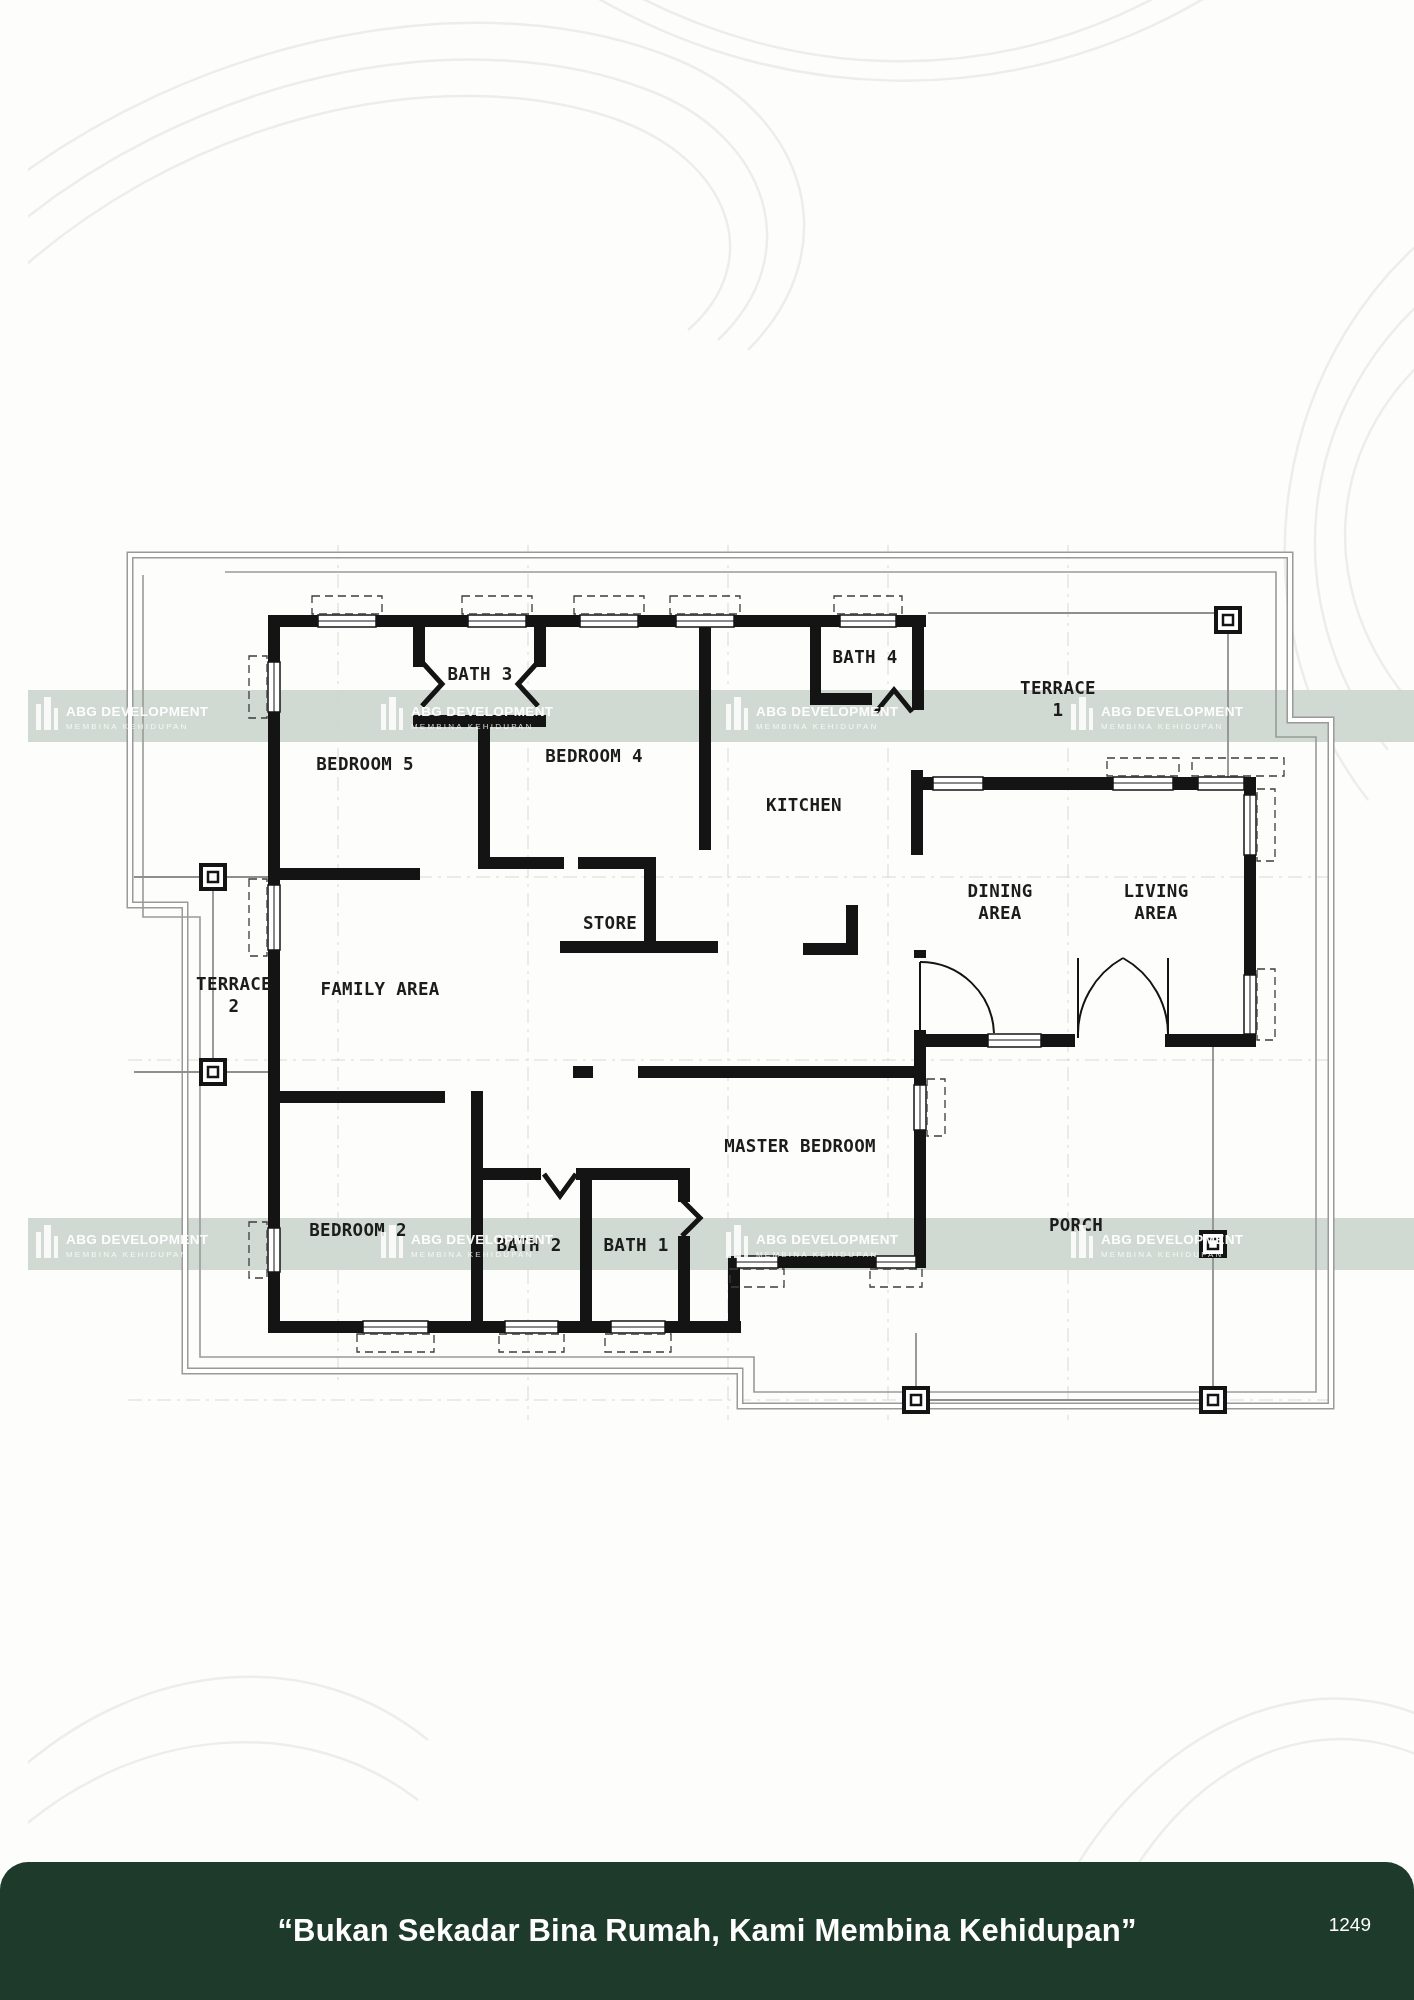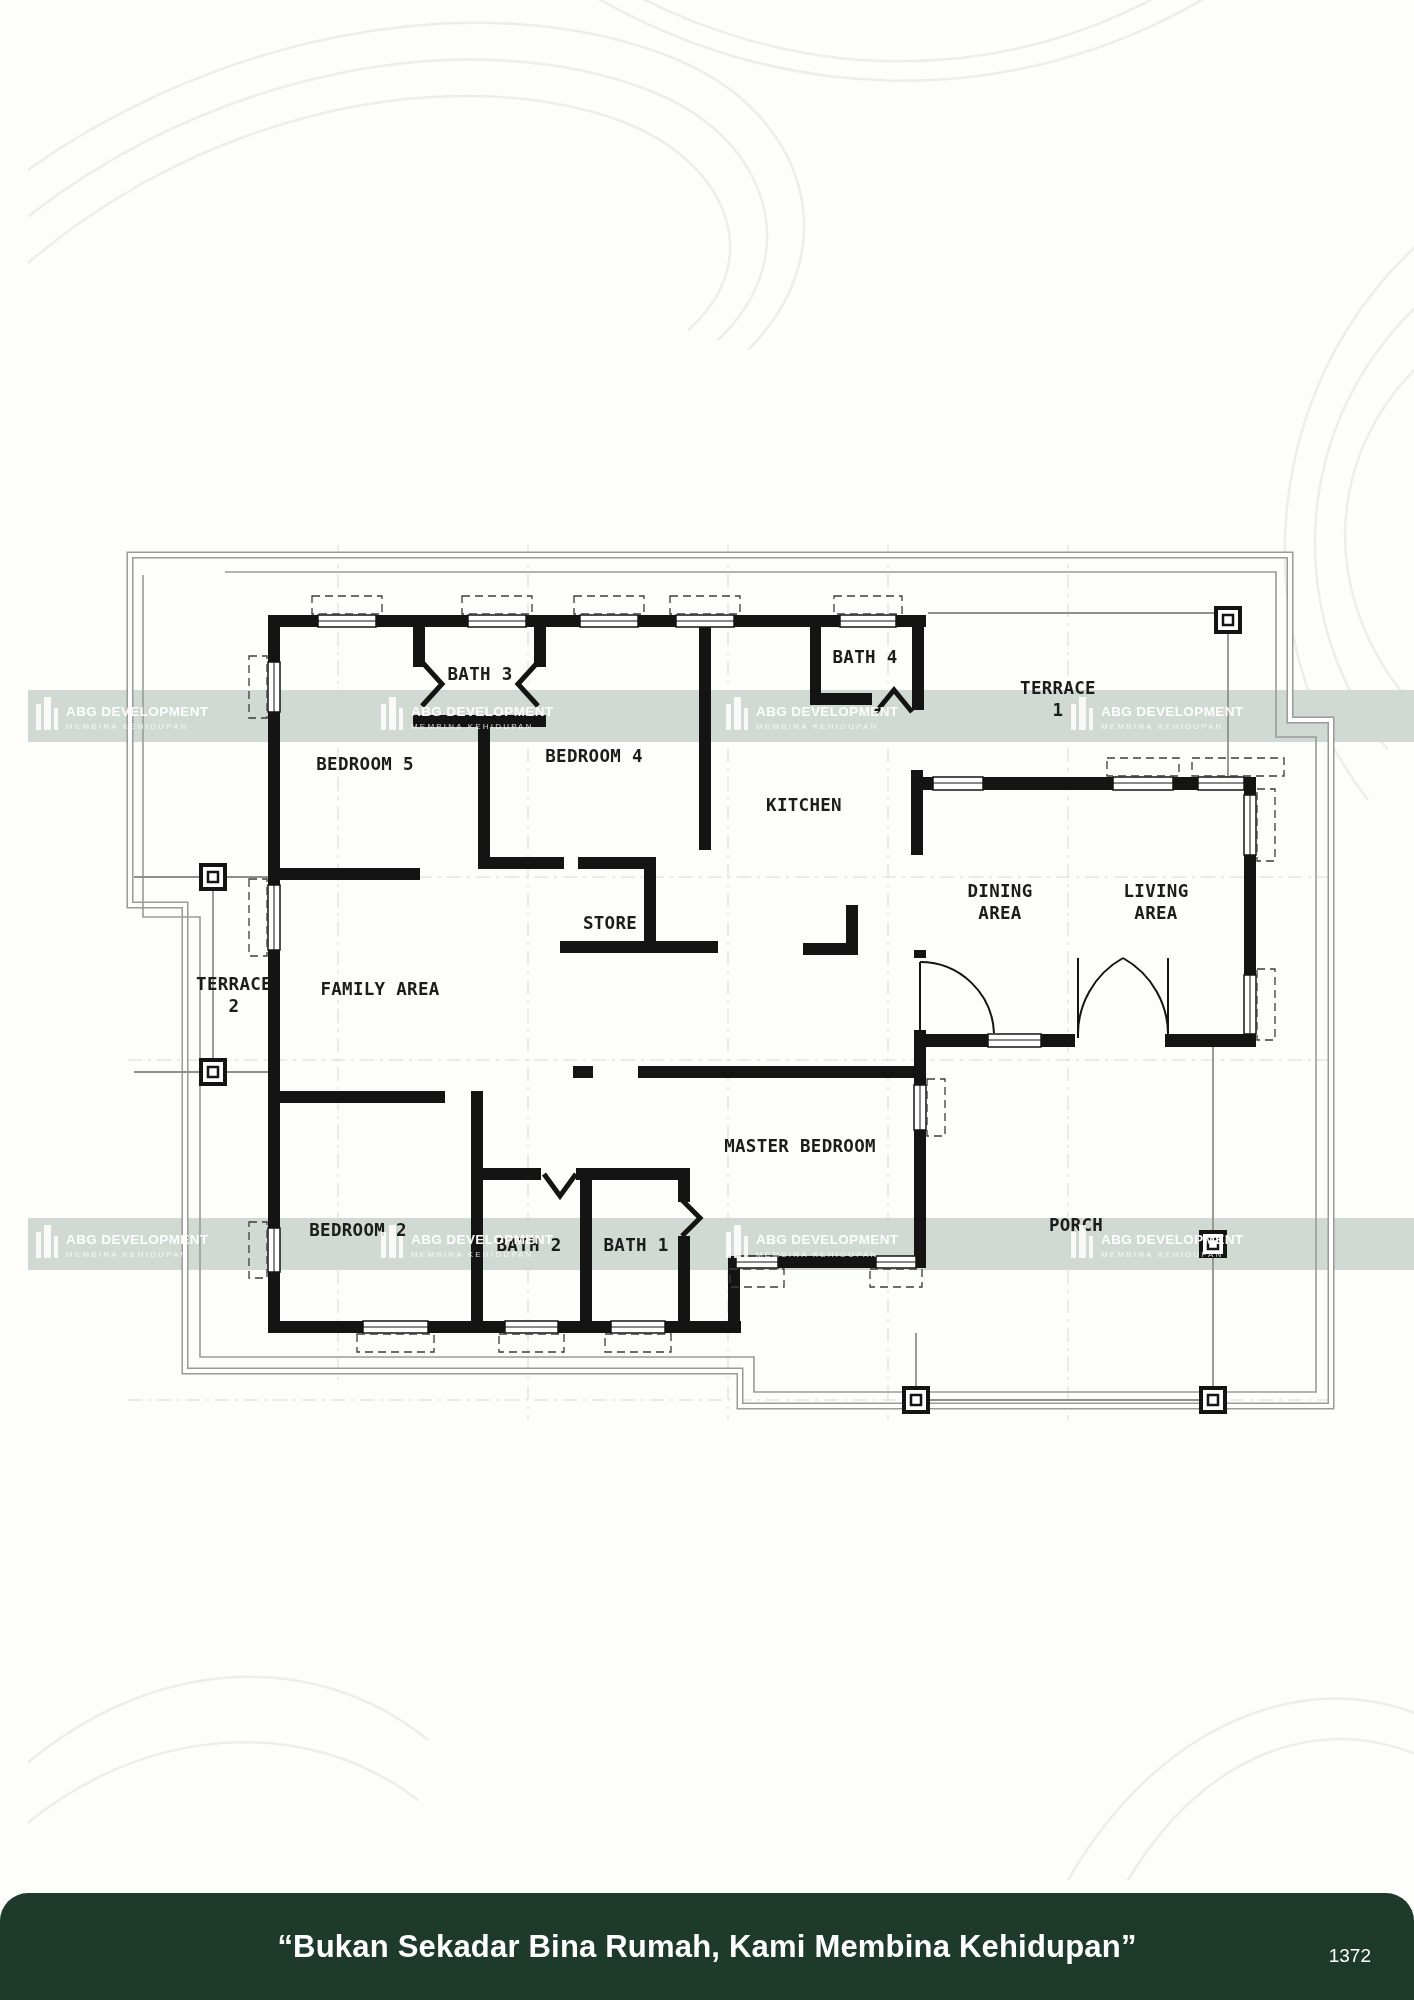--- a/index.html
+++ b/index.html
@@ -6,21 +6,21 @@
   body{width:1414px;height:2000px;position:relative;background:#fdfdfc;overflow:hidden;
        font-family:"Liberation Sans",sans-serif;}
   #stage{position:absolute;inset:0;margin-left:28px;}
   svg{display:block}
   .room-label{font-family:"DejaVu Sans Mono",monospace;font-weight:700;font-size:17.5px;
               letter-spacing:.3px;text-anchor:middle;}
   .wm-title{font-family:"Liberation Sans",sans-serif;font-weight:700;font-size:13.5px;
             fill:#ffffff;opacity:.95;letter-spacing:.4px;}
   .wm-sub{font-family:"Liberation Sans",sans-serif;font-weight:400;font-size:8px;
           fill:#ffffff;opacity:.8;letter-spacing:2.2px;}
-  #footer{position:absolute;left:0;right:0;bottom:0;height:107px;
+  #footer{position:absolute;left:0;right:0;bottom:0;height:138px;
           border-radius:28px 28px 0 0;display:flex;align-items:center;justify-content:center;}
   #footer .quote{color:#fff;font-weight:700;font-size:31px;letter-spacing:.2px;}
   #footer .code{position:absolute;right:43px;top:52px;color:#fff;font-size:19px;font-weight:400;}
 </style>
 </head>
 <body>
 
 <div id="stage">
 <svg width="1414" height="2000" viewBox="0 0 1414 2000" xmlns="http://www.w3.org/2000/svg">
 
@@ -411,14 +411,14 @@
           </g>
       <text class="wm-title" x="30" y="0">ABG DEVELOPMENT</text>
       <text class="wm-sub" x="30" y="13">MEMBINA KEHIDUPAN</text>
         </g>
   </g>
 </svg>
 </div>
 
 <div id="footer" style="background: rgb(29, 58, 43);">
   <span class="quote">“Bukan Sekadar Bina Rumah, Kami Membina Kehidupan”</span>
-  <span class="code">1372</span>
+  <span class="code">1249</span>
 </div>
 
 </body></html>

